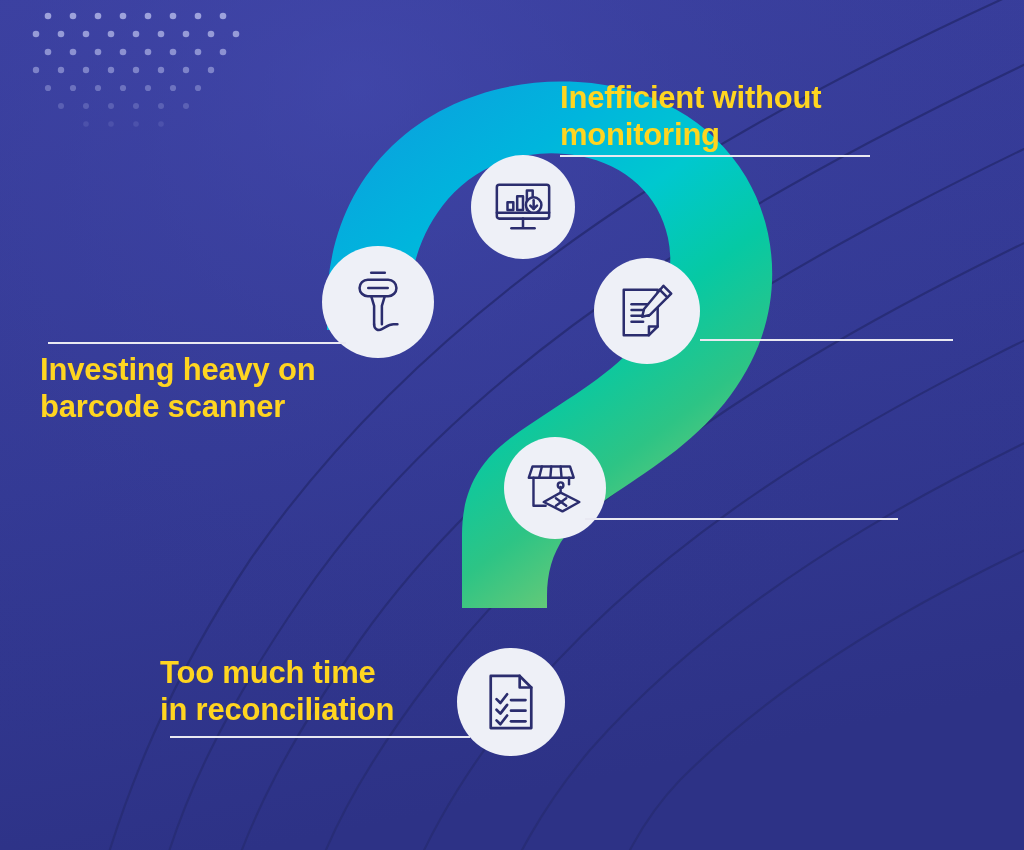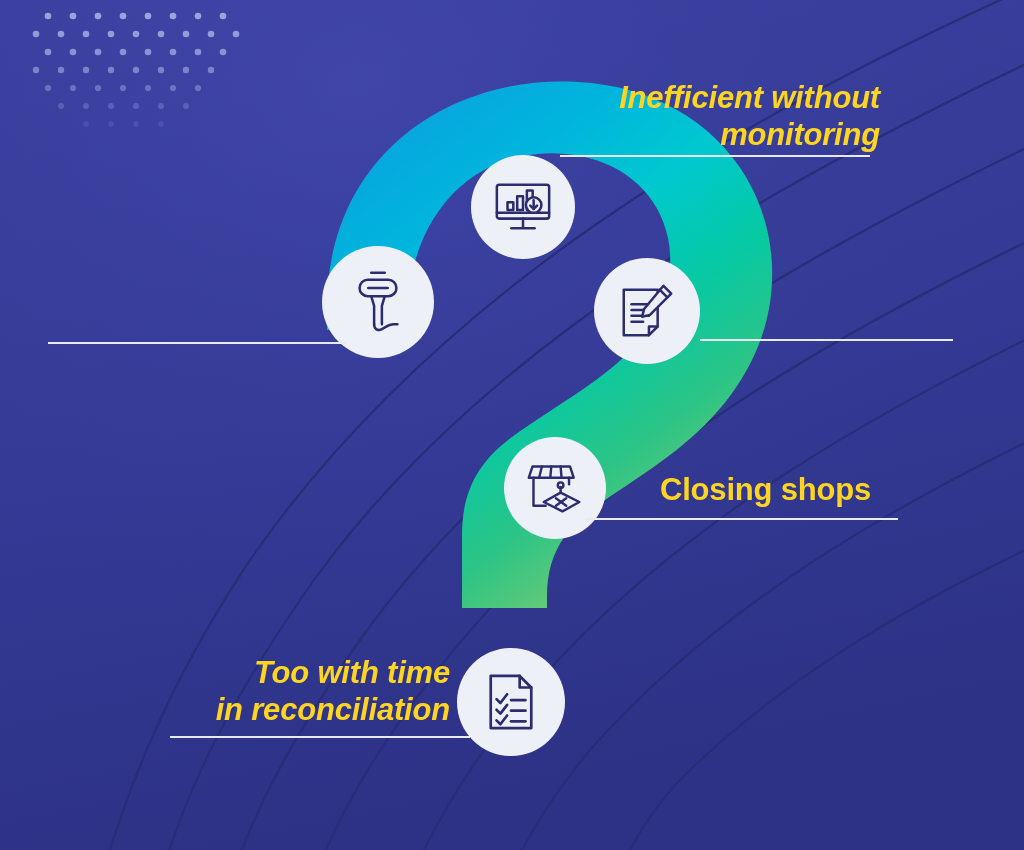--- a/index.html
+++ b/index.html
@@ -41,21 +41,21 @@
     position: absolute;
     color: #ffd520;
     font-weight: bold;
     font-size: 31px;
     line-height: 1.18;
     letter-spacing: -0.2px;
     white-space: pre-line;
     pointer-events: auto;
   }
   .label.align-left  { text-align: left; }
-  .label.align-center{ text-align: right; font-style: italic; }
+  .label.align-center{ text-align: left; }
 
   .rule {
     position: absolute;
     height: 2px;
     background: #e9e9f2;
     pointer-events: auto;
   }
 </style>
 </head>
 <body>
@@ -270,22 +270,23 @@
 
   <div id="labels-layer">
 
     <div class="label align-center" style="left:560px; top:80px; width:320px;">Inefficient without
 monitoring</div>
     <div class="rule" style="left:560px; top:155px; width:310px;"></div>
 
     <div class="rule" style="left:700px; top:339px; width:253px;"></div>
 
     <div class="rule" style="left:48px; top:342px; width:298px;"></div>
-
-    <div class="label align-left" style="left:660px; top:472px; width:260px;">Closing shops</div>
+    <div class="label align-center" style="left:40px; top:352px; width:320px;">Investing heavy on
+barcode scanner</div>
+
     <div class="rule" style="left:585px; top:518px; width:313px;"></div>
 
-    <div class="label align-center" style="left:160px; top:655px; width:290px;">Too with time
+    <div class="label align-center" style="left:160px; top:655px; width:290px;">Too much time
 in reconciliation</div>
     <div class="rule" style="left:170px; top:736px; width:300px;"></div>
   </div>
 
 </div>
 
 </body></html>

